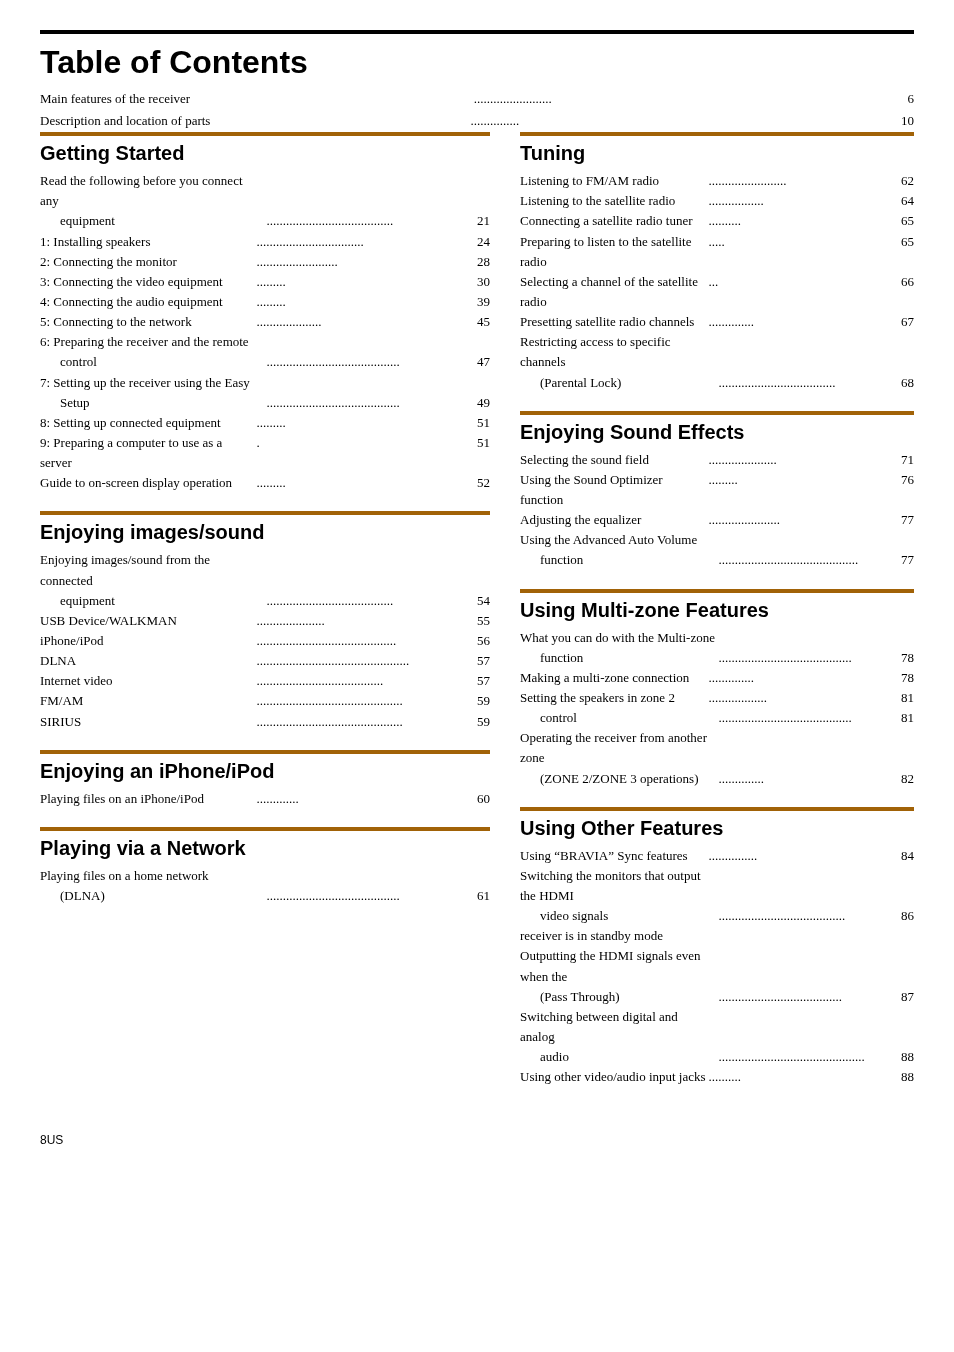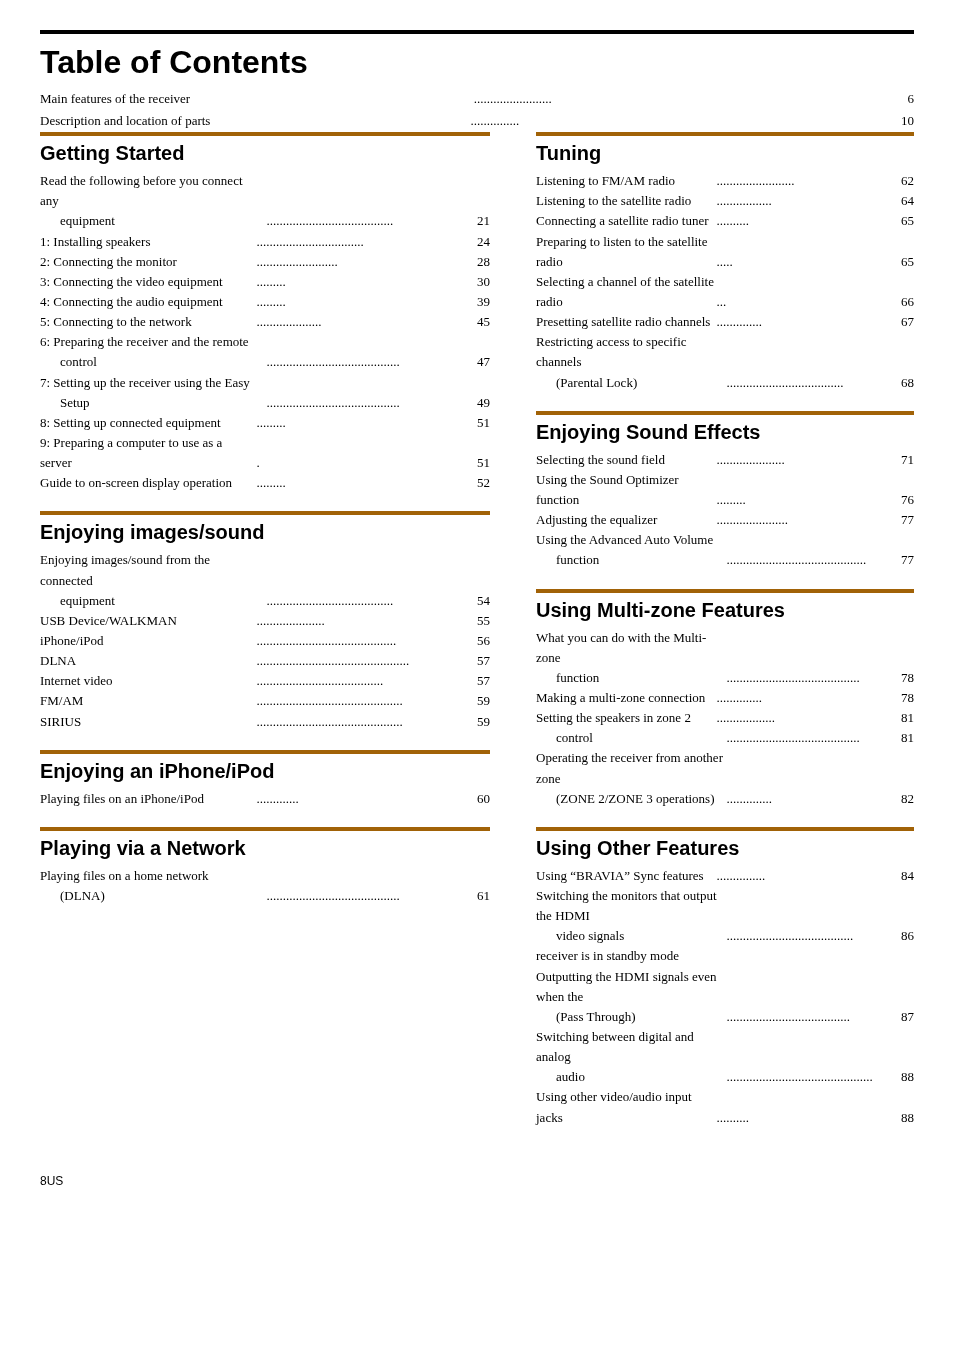--- a/index.html
+++ b/index.html
@@ -23,37 +23,35 @@
     .two-col {
       display: flex;
       gap: 30px;
     }
     .col-left {
       width: 450px;
       flex-shrink: 0;
     }
     .col-right {
       flex: 1;
-      margin-left: 16px;
     }
     .section {
       margin-bottom: 18px;
     }
     .section-title {
       font-size: 20px;
       font-weight: bold;
       font-family: Arial, sans-serif;
       border-top: 4px solid #a16207;
       padding-top: 6px;
       margin-bottom: 6px;
     }
     .toc-entry {
       display: flex;
       line-height: 1.55;
-      align-items: flex-end;
     }
     .toc-entry .text {
       flex: 1;
     }
     .toc-entry .page {
       white-space: nowrap;
       text-align: right;
       padding-left: 4px;
     }
     .indent1 { padding-left: 20px; }

